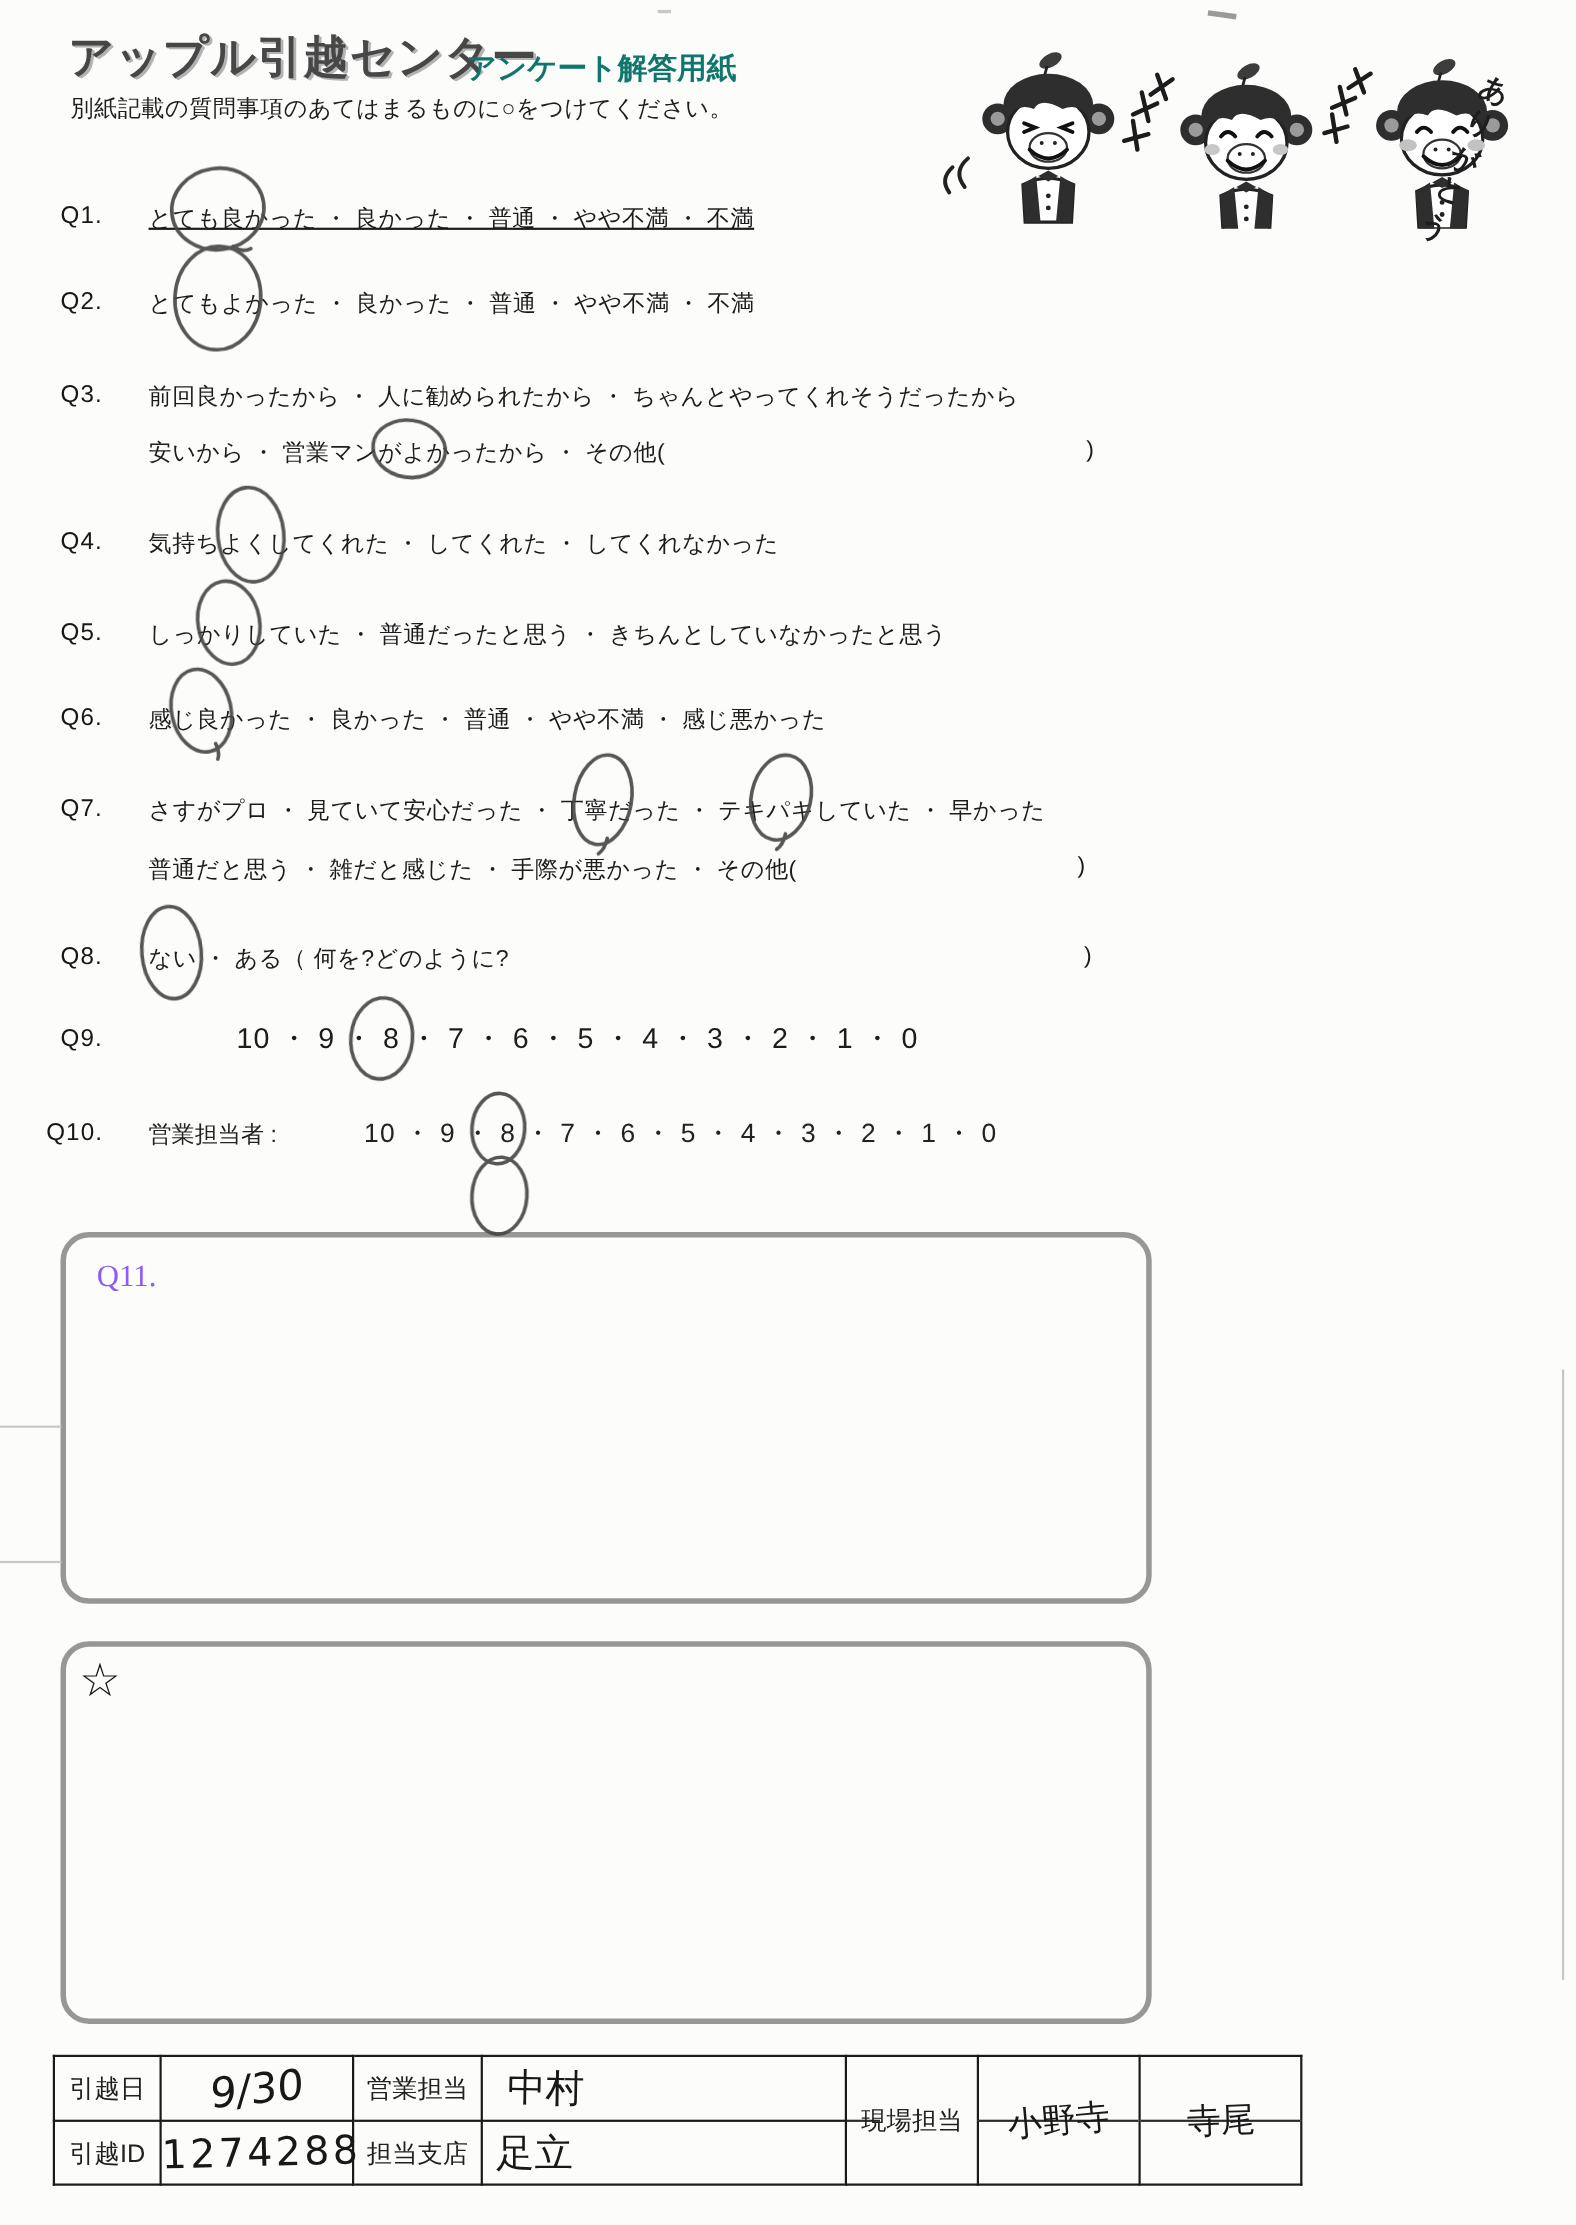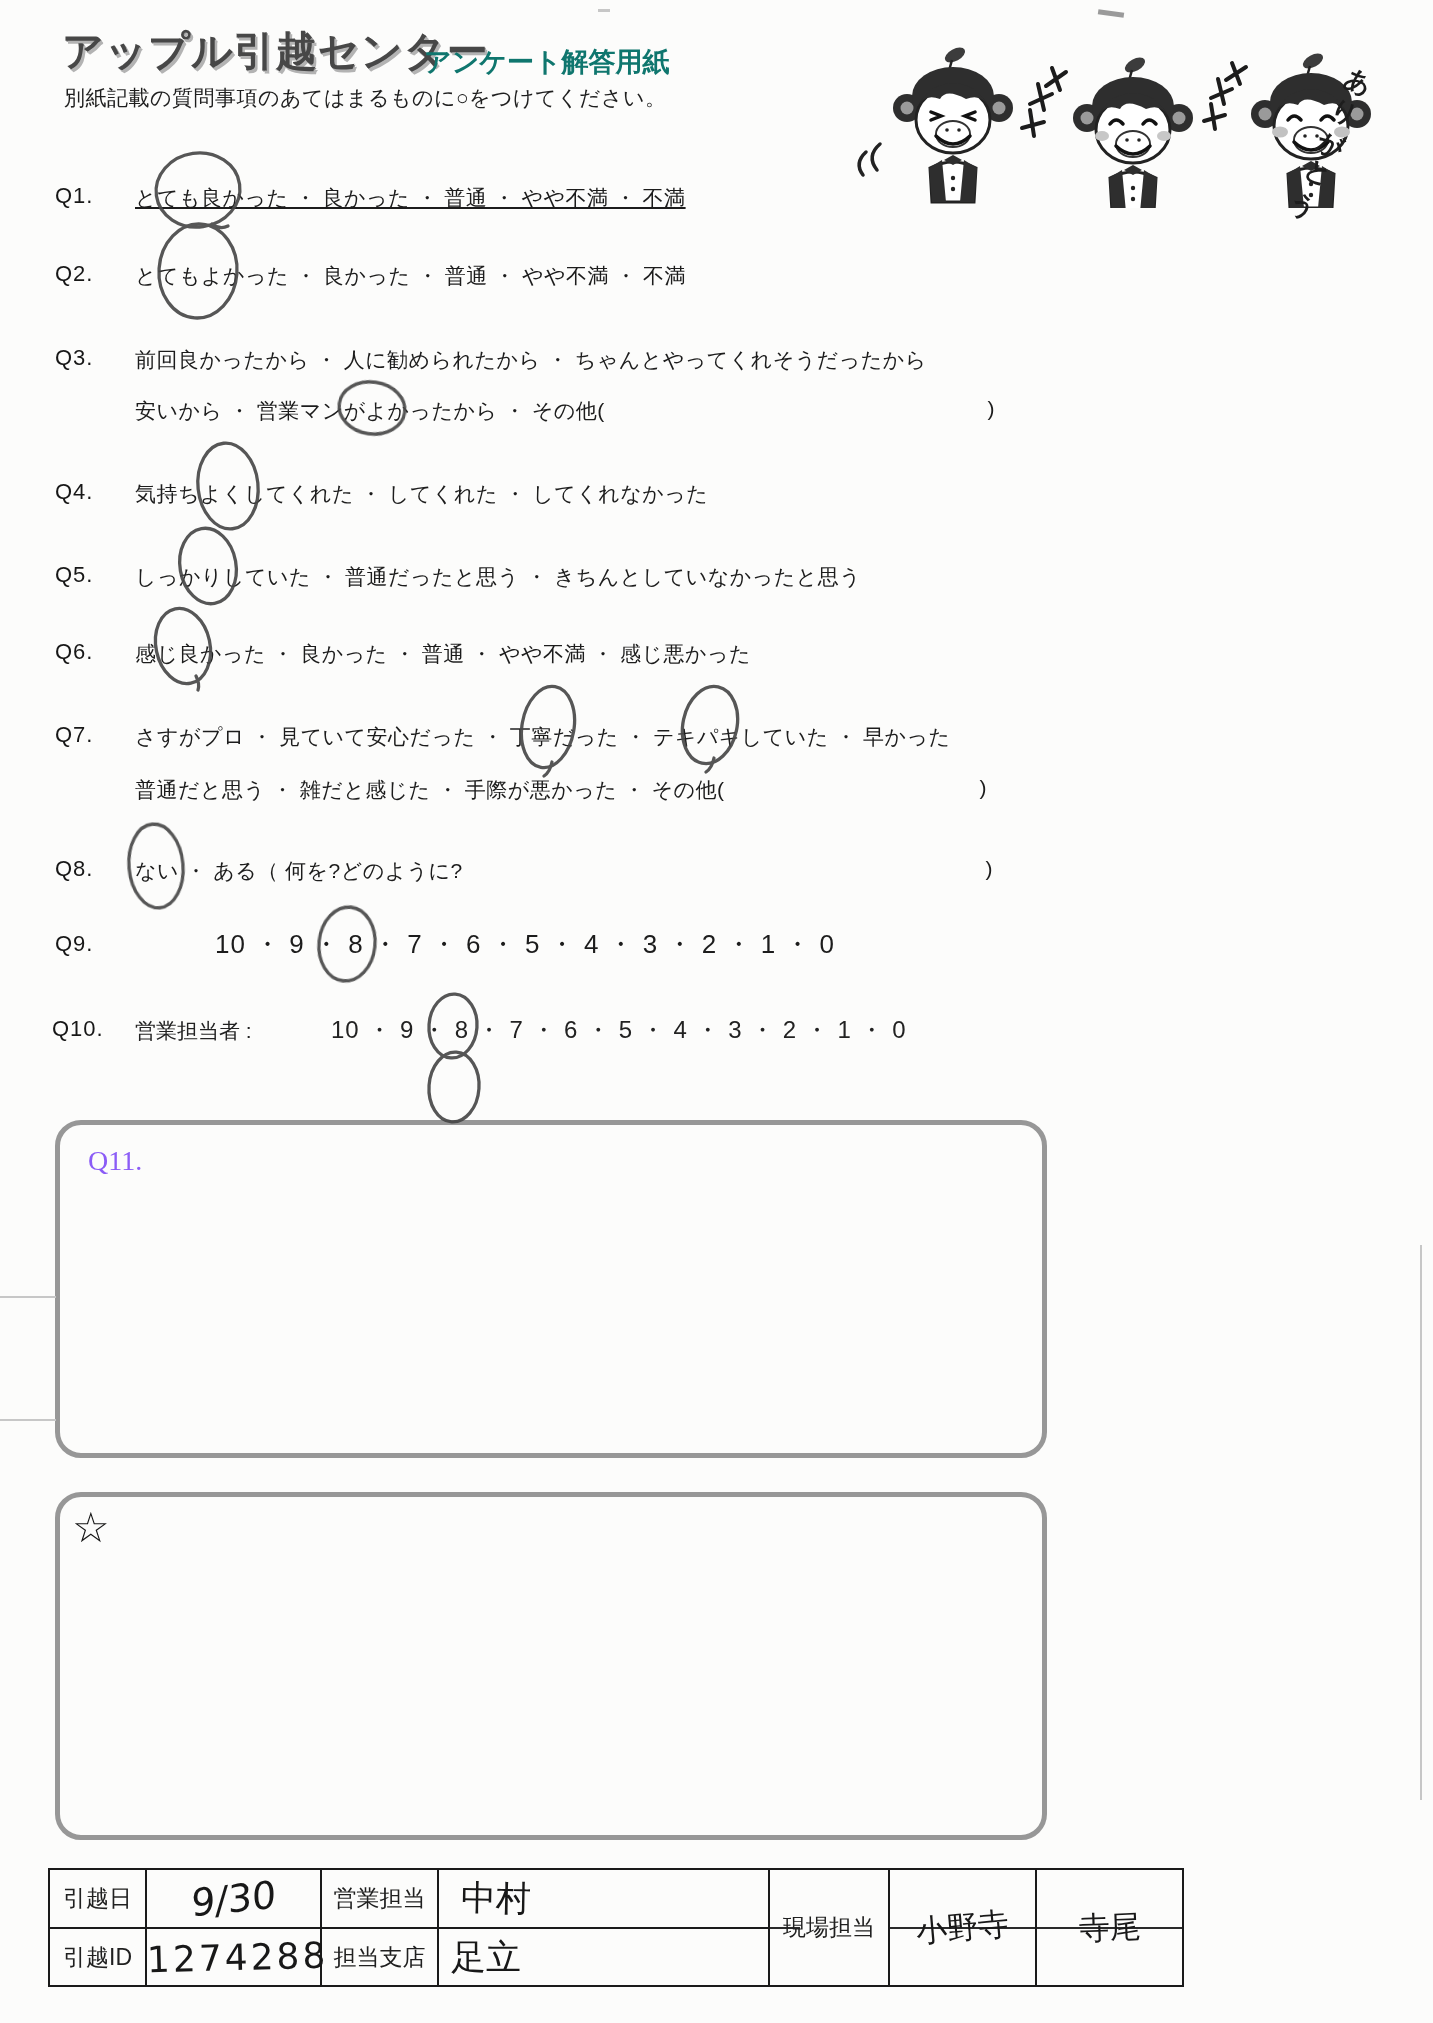--- a/index.html
+++ b/index.html
@@ -187,21 +187,21 @@
 
   <div class="abs qlabel" style="left:55px;top:856px;">Q8.</div>
   <div class="abs qrow" style="left:135px;top:857px;width:858px;">
     <span class="qtext" style="position:static;">ない ・ ある（ 何を?どのように?</span>
     <span class="qtext" style="position:static;">)</span>
   </div>
 
   <div class="abs qlabel" style="left:55px;top:931px;">Q9.</div>
   <div class="abs qtext num" style="left:215px;top:927px;">10 ・ 9 ・ 8 ・ 7 ・ 6 ・ 5 ・ 4 ・ 3 ・ 2 ・ 1 ・ 0</div>
 
-  <div class="abs qlabel" style="left:52px;top:1016px;">Q10.</div>
+  <div class="abs qlabel" style="left:42px;top:1016px;">Q10.</div>
   <div class="abs" style="left:135px;top:1014px;">
     <span class="q10label">営業担当者 :</span><span class="q10scale">10 ・ 9 ・ 8 ・ 7 ・ 6 ・ 5 ・ 4 ・ 3 ・ 2 ・ 1 ・ 0</span>
   </div>
 
   <div class="abs bigbox" style="left:55px;top:1120px;width:982px;height:328px;">
     <div class="abs q11label">Q11.</div>
   </div>
 
   <div class="abs bigbox" style="left:55px;top:1492px;width:982px;height:338px;">
     <div class="abs star">☆</div>

